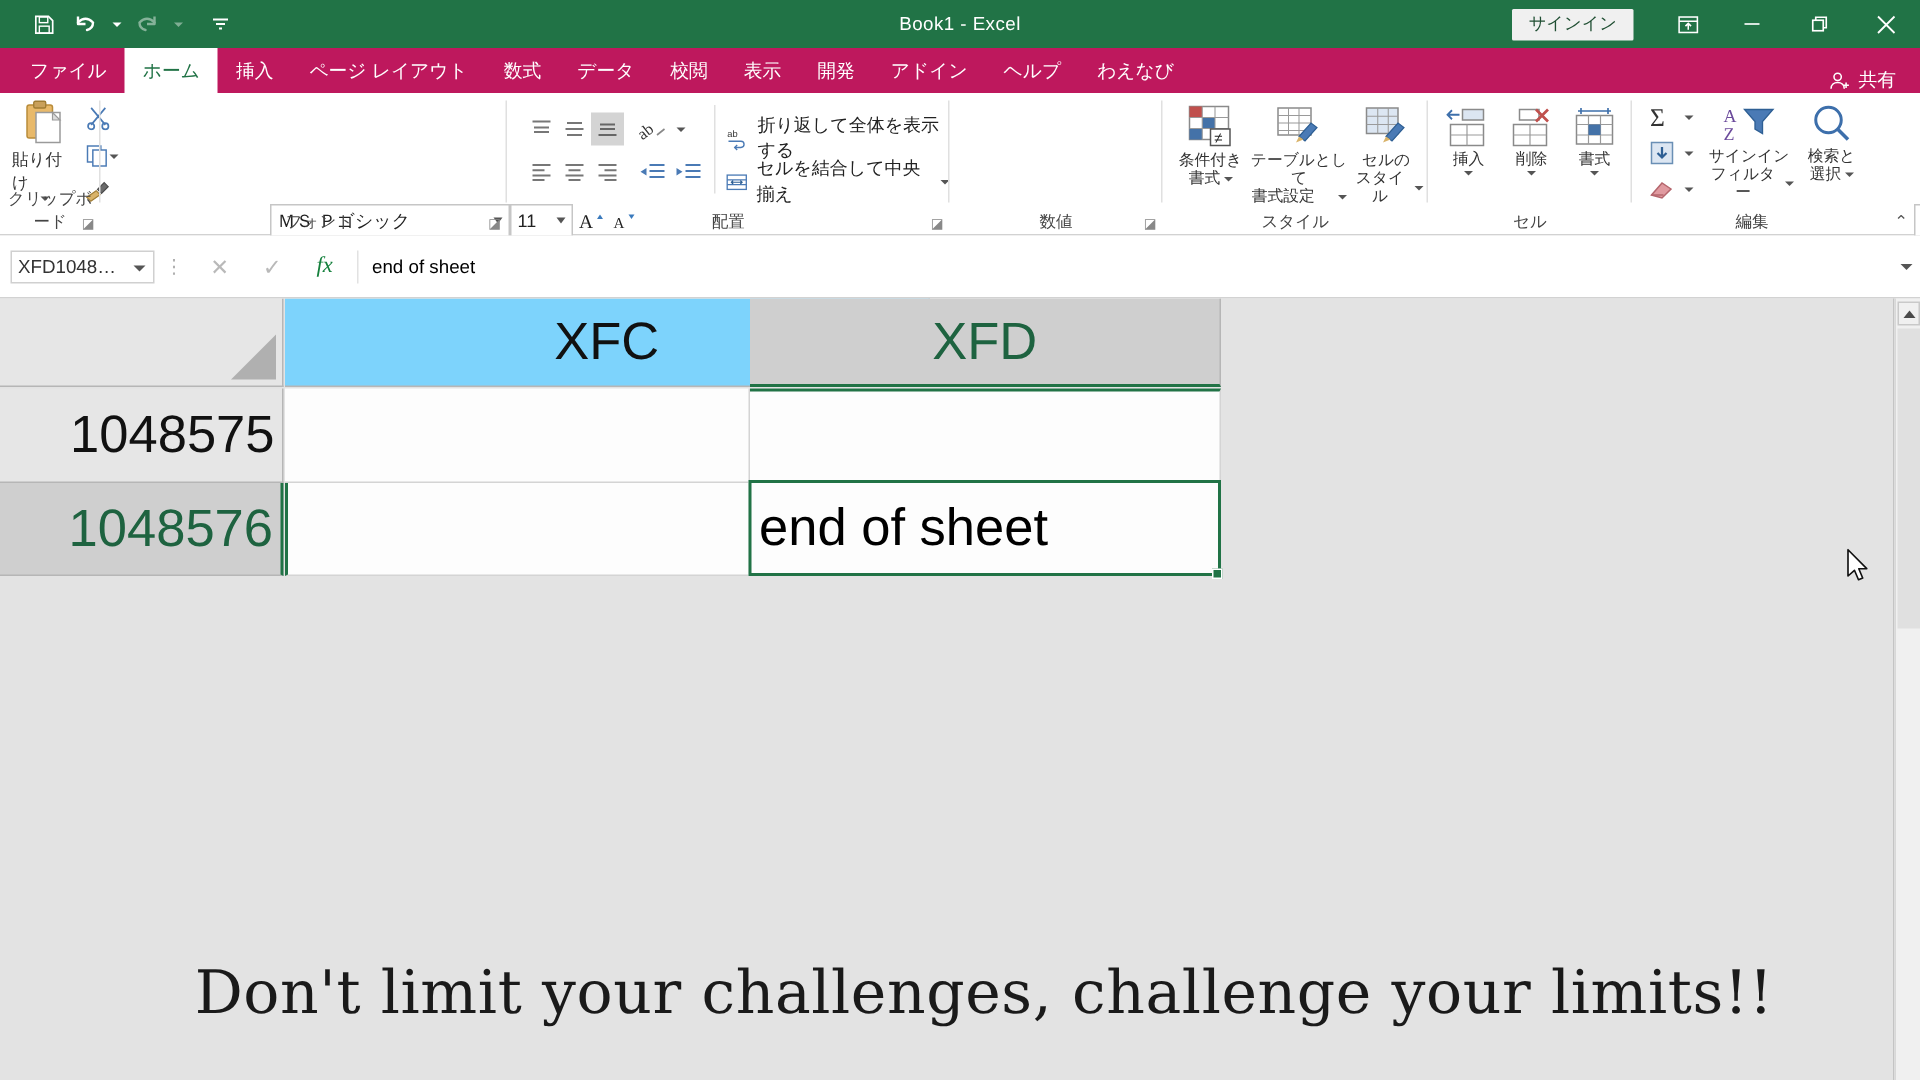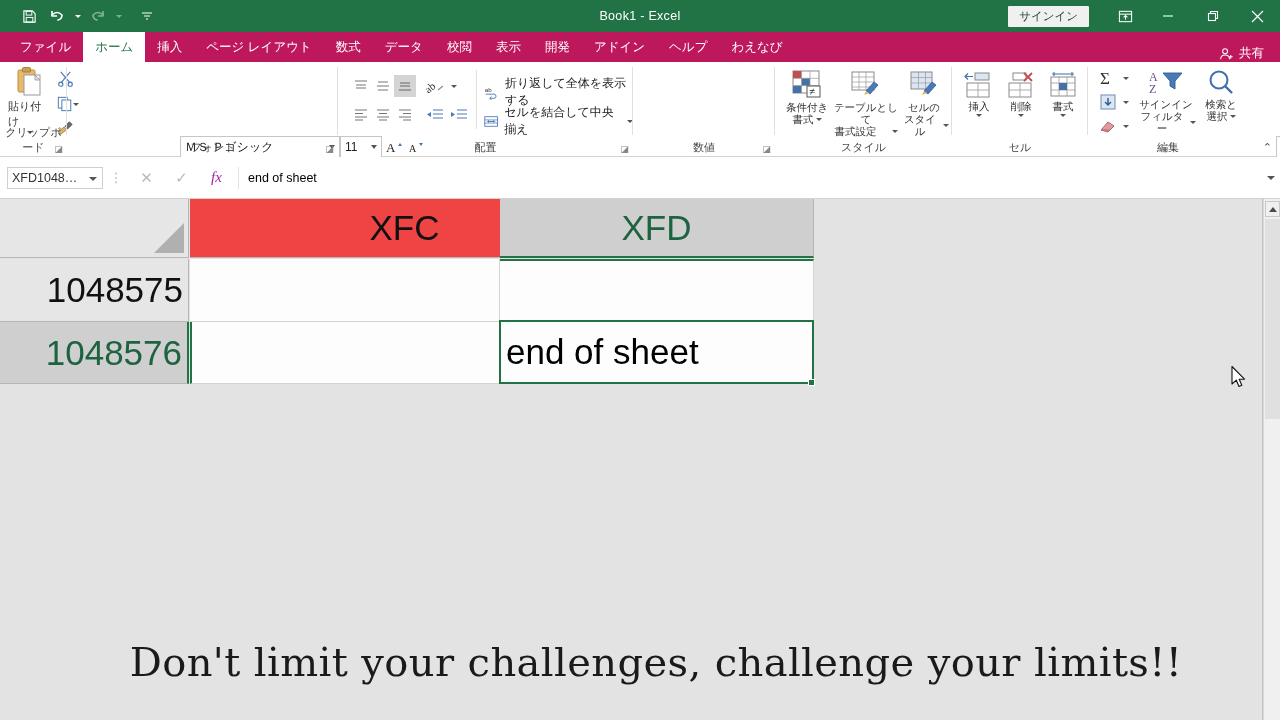--- a/index.html
+++ b/index.html
@@ -133,21 +133,21 @@
     display: flex; align-items: center; padding: 0 4px;
     font-size: 12.5px; color: #333; position: relative;
   }
   .namebox .nb-caret {
     position:absolute; right:5px; top:9px;
     width:0;height:0;border-left:4px solid transparent;border-right:4px solid transparent;border-top:4px solid #555;
   }
   .fb-grip { width: 26px; text-align: center; color: #b0b0b0; font-size: 13px; letter-spacing: 0; }
   .fb-icons { display: flex; align-items: center; gap: 0; }
   .fb-icon { width: 35px; height: 26px; display:flex;align-items:center;justify-content:center; color:#b9b9b9; font-size:15px; }
-  .fb-icon.fx { color:#a21caf; font-style: italic; font-family:"Liberation Serif",serif; font-size:15px; }
+  .fb-icon.fx { color:#15803d; font-style: italic; font-family:"Liberation Serif",serif; font-size:15px; }
   .fb-input {
     flex: 1; height: 22px; margin-left: 4px; margin-right: 2px;
     border-left: 1px solid #e2e2e2;
     display: flex; align-items: center; padding-left: 9px;
     font-size: 12.5px; color: #000; position: relative;
   }
   .fb-expand {
     width: 18px; height: 26px; display:flex;align-items:center;justify-content:center;
   }
 
@@ -159,21 +159,21 @@
   .corner {
     position: absolute; left: 0; top: 0; width: 189px; height: 59px;
     background: #e6e6e6; border-right: 1px solid #b6b6b6; border-bottom: 1px solid #b6b6b6;
   }
   .corner::after {
     content: ""; position: absolute; right: 4px; bottom: 4px;
     width: 0; height: 0; border-left: 30px solid transparent; border-bottom: 30px solid #b0b0b0;
   }
   .colhead {
     position: absolute; top: 0; height: 59px;
-    background: #ef4444; border-right: 1px solid #b6b6b6; border-bottom: 1px solid #b6b6b6;
+    background: #7dd3fc; border-right: 1px solid #b6b6b6; border-bottom: 1px solid #b6b6b6;
     display: flex; align-items: center; justify-content: center;
     font-size: 35px; color: #111; font-family: "Liberation Sans", sans-serif;
   }
   .colhead.sel { background: #cfcfcf; color: #1e6340; border-bottom: 2px solid #217346; }
   .rowhead {
     position: absolute; left: 0; width: 189px;
     background: #e6e6e6; border-right: 1px solid #b6b6b6; border-bottom: 1px solid #b6b6b6;
     display: flex; align-items: center; justify-content: flex-end;
     padding-right: 5px; font-size: 35px; color: #111;
   }

